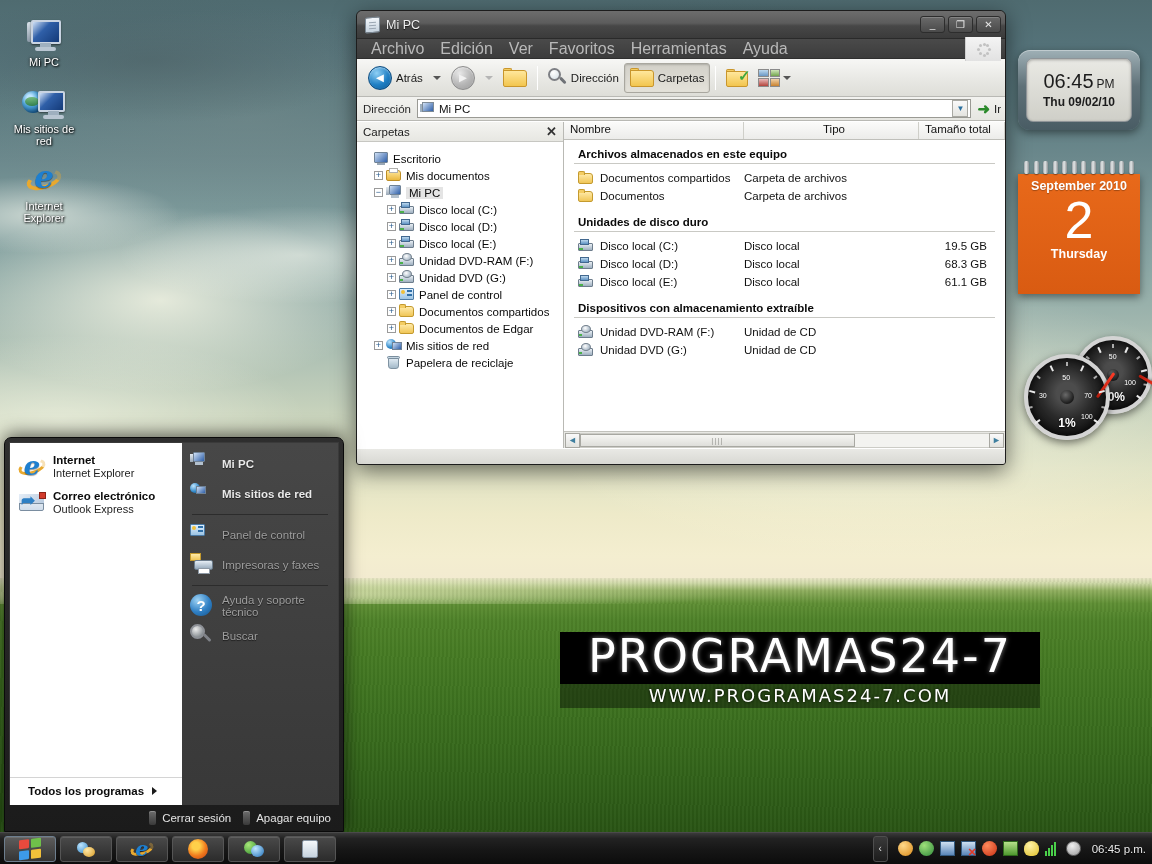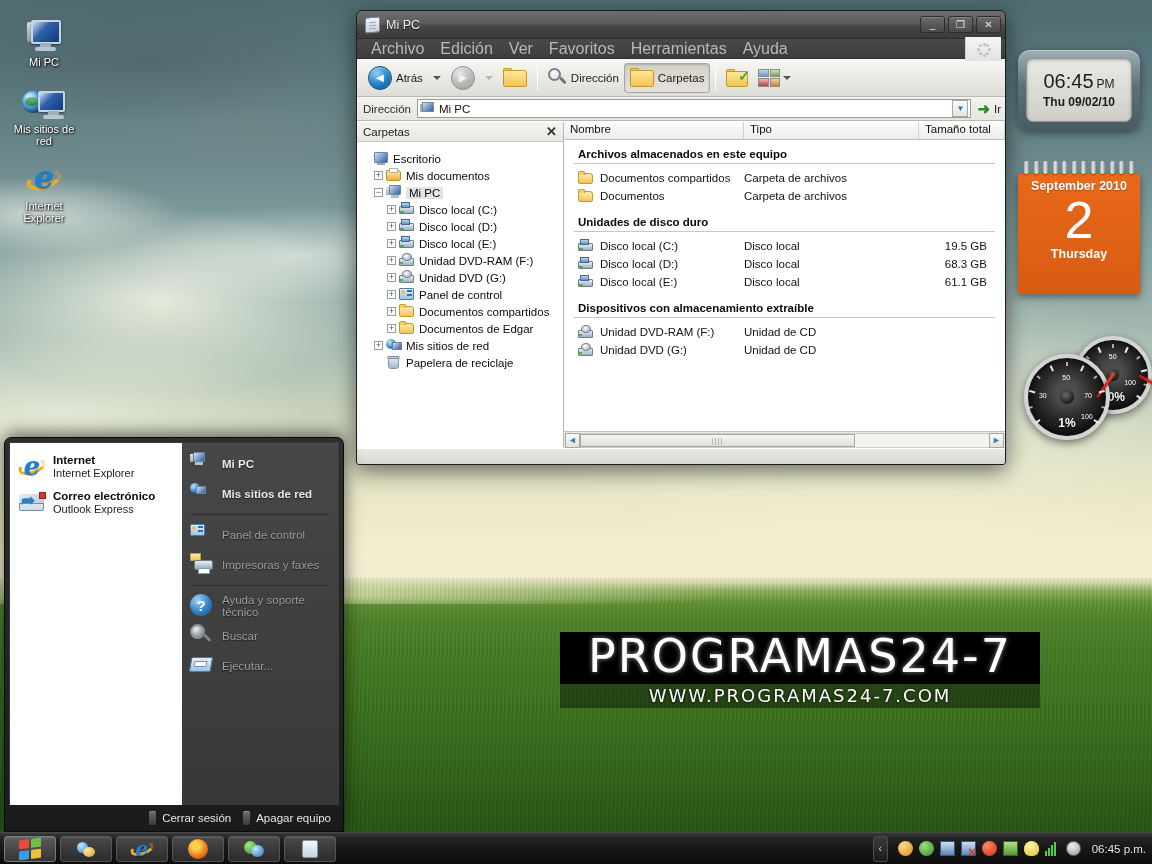--- a/index.html
+++ b/index.html
@@ -594,21 +594,21 @@
               <div style="position:absolute;left:1px;top:1px;width:13px;height:3px;background:#c3d4e0;border:1px solid #7a8e9e;border-radius:2px"></div>
             </span>
             <span class="tlabel">Papelera de reciclaje</span>
           </div>
         </div>
     </div>
 
     <div class="list-pane">
       <div class="lhead">
         <div style="width:180px;">Nombre</div>
-        <div style="width:175px;">Tipo</div>
+        <div style="width:175px;text-align:center;">Tipo</div>
         <div style="flex:1;">Tamaño total</div>
       </div>
       <div class="lbody" id="list-body">
           <div class="grp-title">Archivos almacenados en este equipo</div>
           <div class="grp-rule"></div>
           <div class="lrow">
             <div class="nm">
               <span class="ic">
                 <div style="position:absolute;left:0;top:2px;width:15px;height:11px;background:linear-gradient(#ffeaa8,#f0c657);border:1px solid #c49a2e;border-radius:1px 3px 2px 2px"></div>
                 <div style="position:absolute;left:0;top:0;width:7px;height:4px;background:#f4cd63;border:1px solid #c49a2e;border-bottom:none;border-radius:2px 2px 0 0"></div>
@@ -803,20 +803,24 @@
           <div style="position:absolute;left:1px;top:5px;width:25px;height:17px;background:linear-gradient(#f2f6fa,#cfdcea);border:1px solid #7a8da0;border-radius:2px;"></div>
           <div style="position:absolute;left:1px;top:5px;width:25px;height:10px;background:linear-gradient(135deg,#e6eef7,#b9cbdf);border-bottom:1px solid #7a8da0;"></div>
           <div style="position:absolute;left:3px;top:3px;color:#2d7fc4;font-size:17px;font-weight:bold;line-height:1;">➦</div>
           <div style="position:absolute;right:0;top:3px;width:7px;height:7px;background:#d23b2c;border:1px solid #8c2318;"></div>
         </div>
         <div class="txt">
           <div class="t1">Correo electrónico</div>
           <div class="t2">Outlook Express</div>
         </div>
       </div>
+      <div class="sm-allprogs">
+        <span class="t">Todos los programas</span>
+        <span class="ar"></span>
+      </div>
     </div>
 
     <div class="sm-right" id="sm-right">
         <div class="sm-item">
           <span class="ic">
             <div style="position:absolute;left:3px;top:0;width:12px;height:10px;background:linear-gradient(135deg,#cfe0f5,#2f5fa8);border:1px solid #6f8296;border-radius:1px"></div>
             <div style="position:absolute;left:0;top:2px;width:3px;height:8px;background:linear-gradient(#e2e9f0,#9aa8b6)"></div>
             <div style="position:absolute;left:5px;top:10px;width:8px;height:3px;background:#b3c0cd"></div>
           </span>
           <span class="t1" style="max-width: 105px;">Mi PC</span>
@@ -853,27 +857,20 @@
           </span>
           <span class="t1 dim" style="max-width: 105px;">Ayuda y soporte técnico</span>
         </div>
         <div class="sm-item">
           <span class="ic">
             <div style="position:absolute;left:0;top:0;width:15px;height:15px;border:2.5px solid #8d9096;border-radius:50%;background:radial-gradient(circle at 35% 30%,rgba(255,255,255,.9),rgba(170,190,205,.4))"></div>
             <div style="position:absolute;left:12px;top:12px;width:10px;height:3px;background:#7f8288;transform:rotate(45deg);border-radius:2px"></div>
           </span>
           <span class="t1 dim" style="max-width: 105px;">Buscar</span>
         </div>
-        <div class="sm-item">
-          <span class="ic">
-            <div style="position:absolute;left:0;top:3px;width:22px;height:15px;background:linear-gradient(#dff0ff,#9cc4e4);border:1px solid #4c7ba6;transform:skewX(-10deg);border-radius:2px"></div>
-            <div style="position:absolute;left:4px;top:7px;width:13px;height:6px;background:#fff;border:1px solid #6b93b6;transform:skewX(-10deg)"></div>
-          </span>
-          <span class="t1 dim" style="max-width: 105px;">Ejecutar...</span>
-        </div>
       </div>
   </div>
 
   <div class="sm-bottom">
     <div class="sm-btn">
       <span class="k"></span>
       <span class="l">Cerrar sesión</span>
     </div>
     <div class="sm-btn">
       <span class="k"></span>

